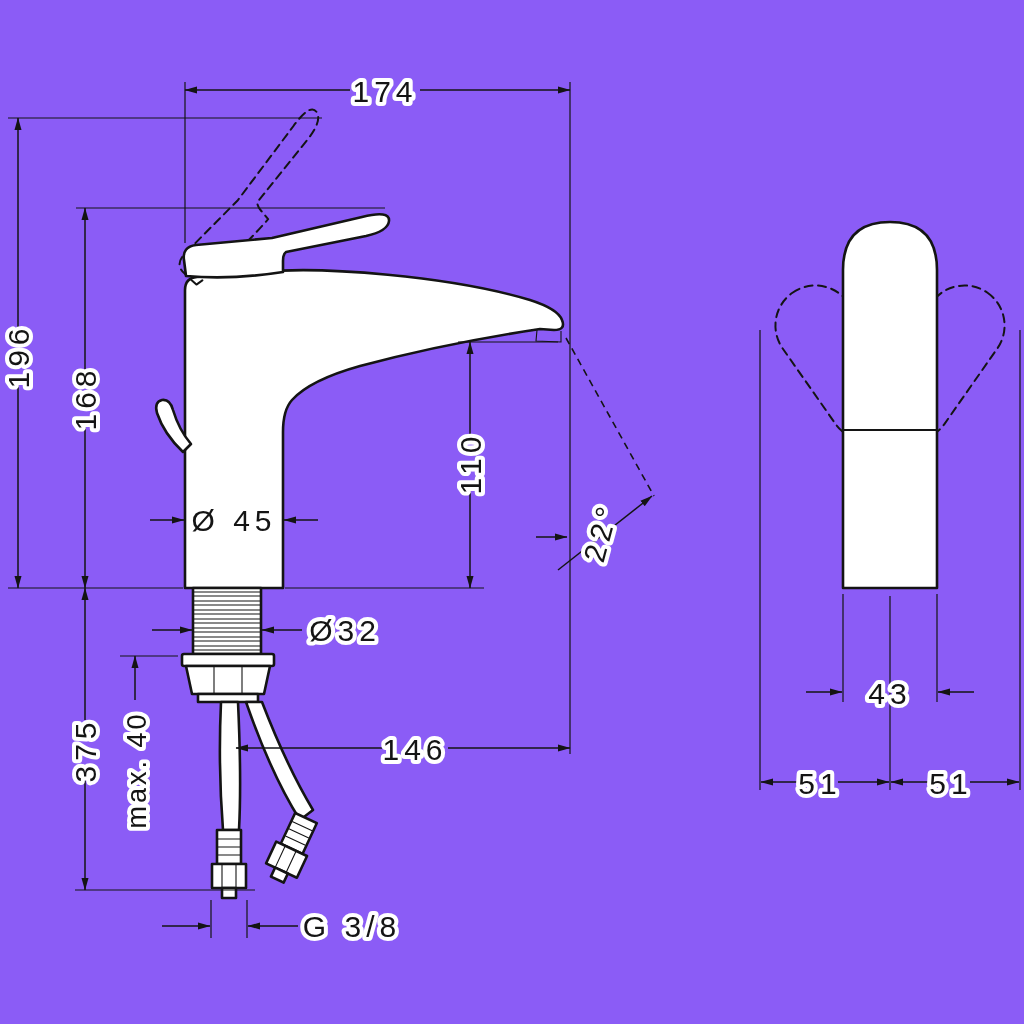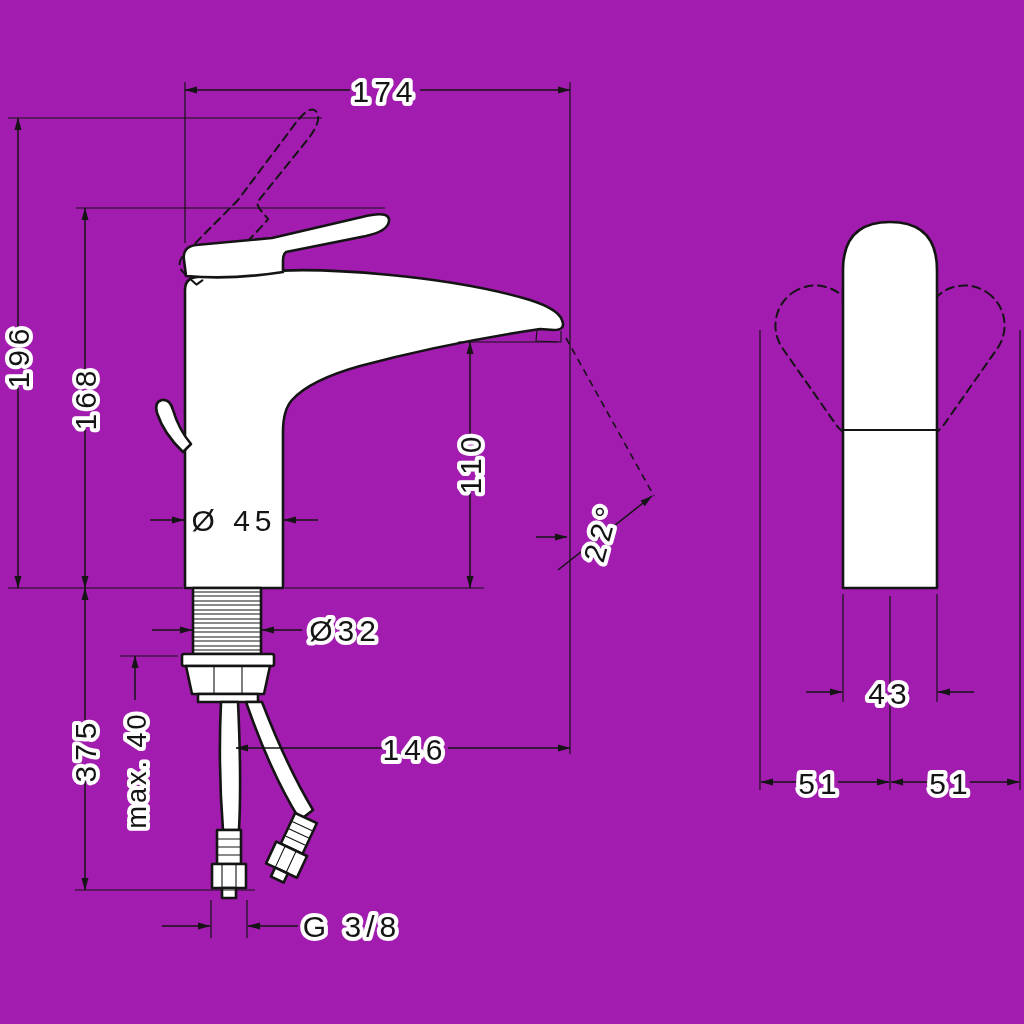--- a/index.html
+++ b/index.html
@@ -1,16 +1,16 @@
 <!DOCTYPE html>
 <html><head>
 <meta charset="utf-8">
 <style>
   html,body{margin:0;padding:0;background:#ffffff;}
-  .stage{position:relative;width:1024px;height:1024px;background:#a21caf;overflow:hidden;}
+  .stage{position:relative;width:1024px;height:1024px;background:#8b5cf6;overflow:hidden;}
   svg{display:block}
   .obj{fill:#ffffff;stroke:#141414;stroke-width:2.6;stroke-linejoin:round;stroke-linecap:round}
   .objline{fill:none;stroke:#141414;stroke-width:2.2;stroke-linecap:round}
   .fine{fill:none;stroke:#141414;stroke-width:1.1}
   .dash{fill:none;stroke:#141414;stroke-width:2;stroke-dasharray:8 5.5;stroke-linejoin:round;stroke-linecap:round}
   .dashthin{fill:none;stroke:#141414;stroke-width:1.6;stroke-dasharray:7 5}
   .dim{fill:none;stroke:#141414;stroke-width:1.5}
   .ext{fill:none;stroke:#141414;stroke-width:1.2}
   text.lbl{font-family:"Liberation Sans",sans-serif;font-size:30px;letter-spacing:5px;fill:#141414;
            text-anchor:middle;dominant-baseline:central;paint-order:stroke;stroke:#ffffff;

